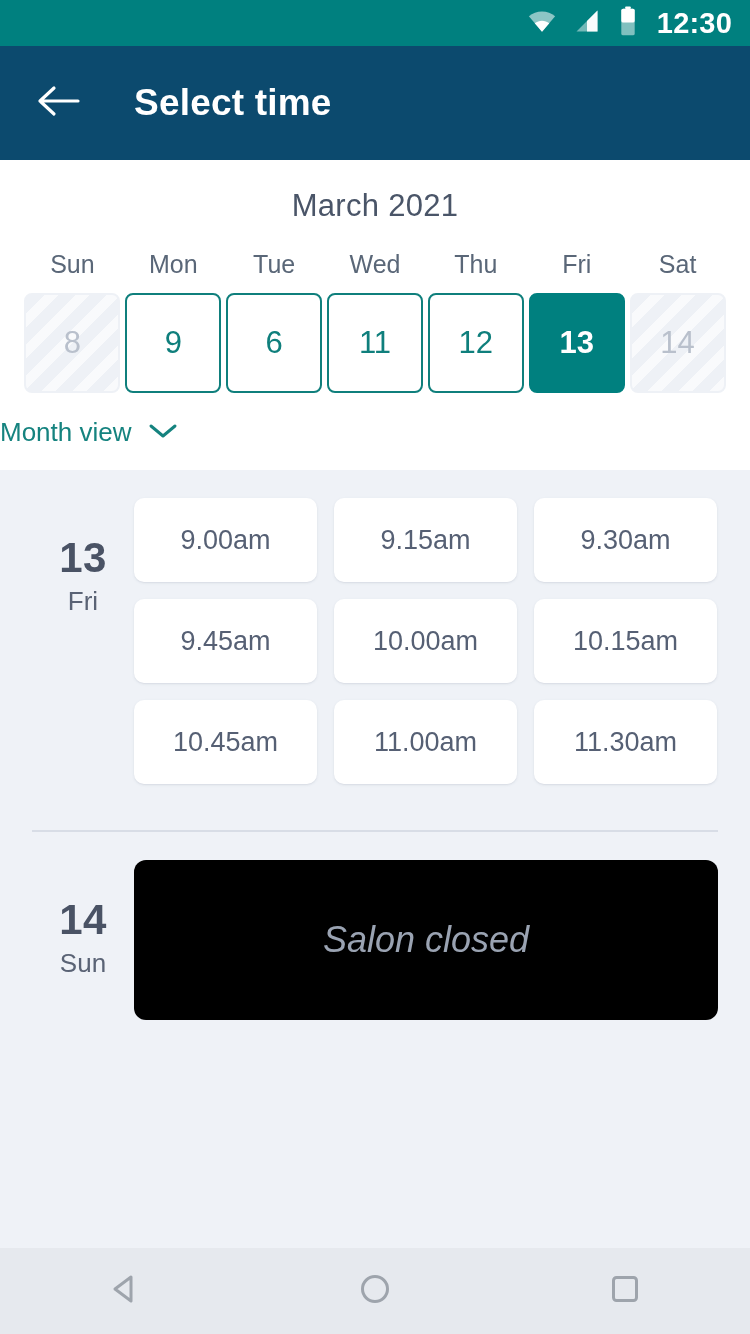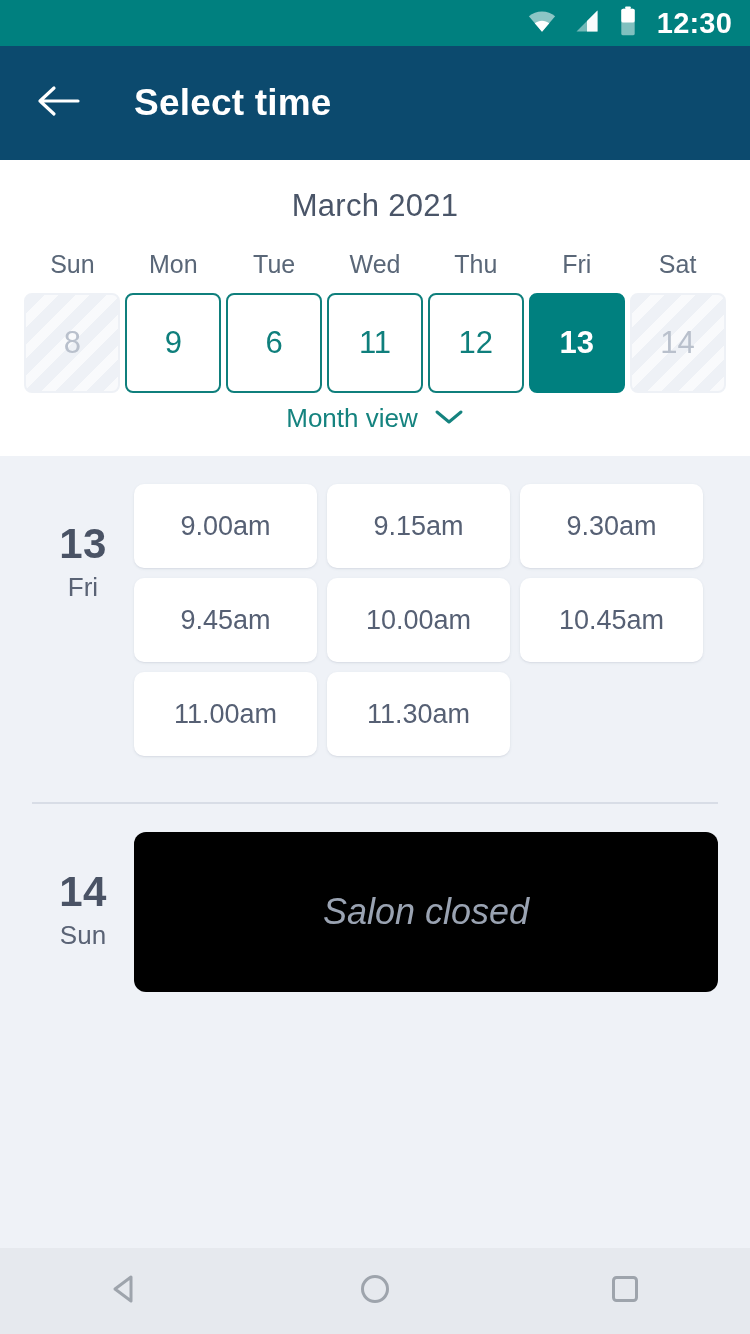--- a/index.html
+++ b/index.html
@@ -136,22 +136,22 @@
       rgba(255,255,255,0.65) 10px,
       rgba(0,0,0,0) 10px,
       rgba(0,0,0,0) 22px
     );
     cursor: default;
   }
 
   .month-view-row {
     display: flex;
     align-items: center;
-    justify-content: center;
-    margin-top: 10px;
+    justify-content: flex-start;
+    margin-top: 24px;
     gap: 16px;
     cursor: pointer;
   }
   .month-view-label {
     color: #15837f;
     font-size: 26px;
   }
   .chev { display: block; }
 
   
@@ -182,21 +182,21 @@
   .day-dow {
     font-size: 26px;
     color: #5a6375;
     margin-top: 6px;
   }
 
   .slot-grid {
     flex: 1 1 auto;
     display: flex;
     flex-wrap: wrap;
-    gap: 10px;
+    gap: 17px;
     align-content: flex-start;
   }
   .slot {
     width: 183px;
     height: 84px;
     background: #ffffff;
     border-radius: 10px;
     display: flex;
     align-items: center;
     justify-content: center;
@@ -337,20 +337,21 @@
       <div class="day-stamp">
         <div class="day-num">13</div>
         <div class="day-dow">Fri</div>
       </div>
       <div class="slot-grid">
         <div class="slot">9.00am</div>
         <div class="slot">9.15am</div>
         <div class="slot">9.30am</div>
         <div class="slot">9.45am</div>
         <div class="slot">10.00am</div>
+        <div class="slot">10.15am</div>
         <div class="slot">10.45am</div>
         <div class="slot">11.00am</div>
         <div class="slot">11.30am</div>
       </div>
     </div>
 
     <div class="divider"></div>
 
     <div class="day-group">
       <div class="day-stamp">

